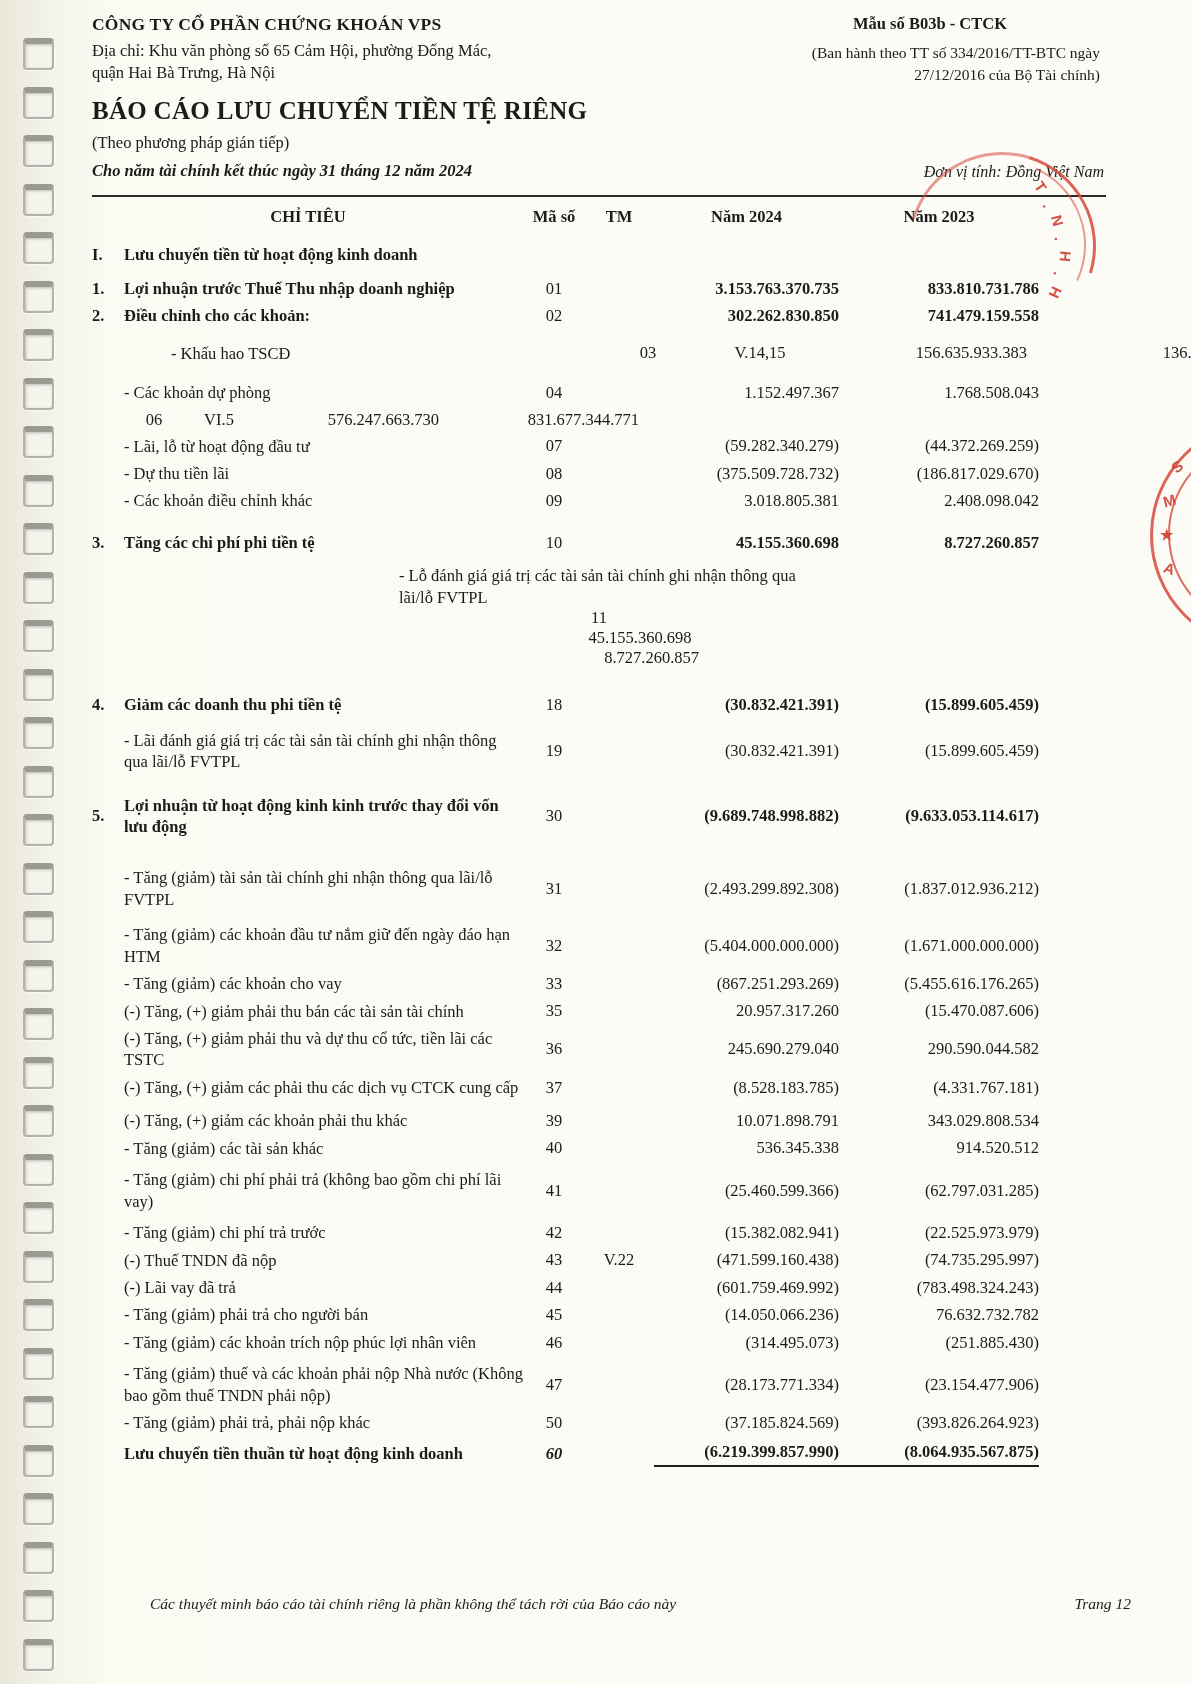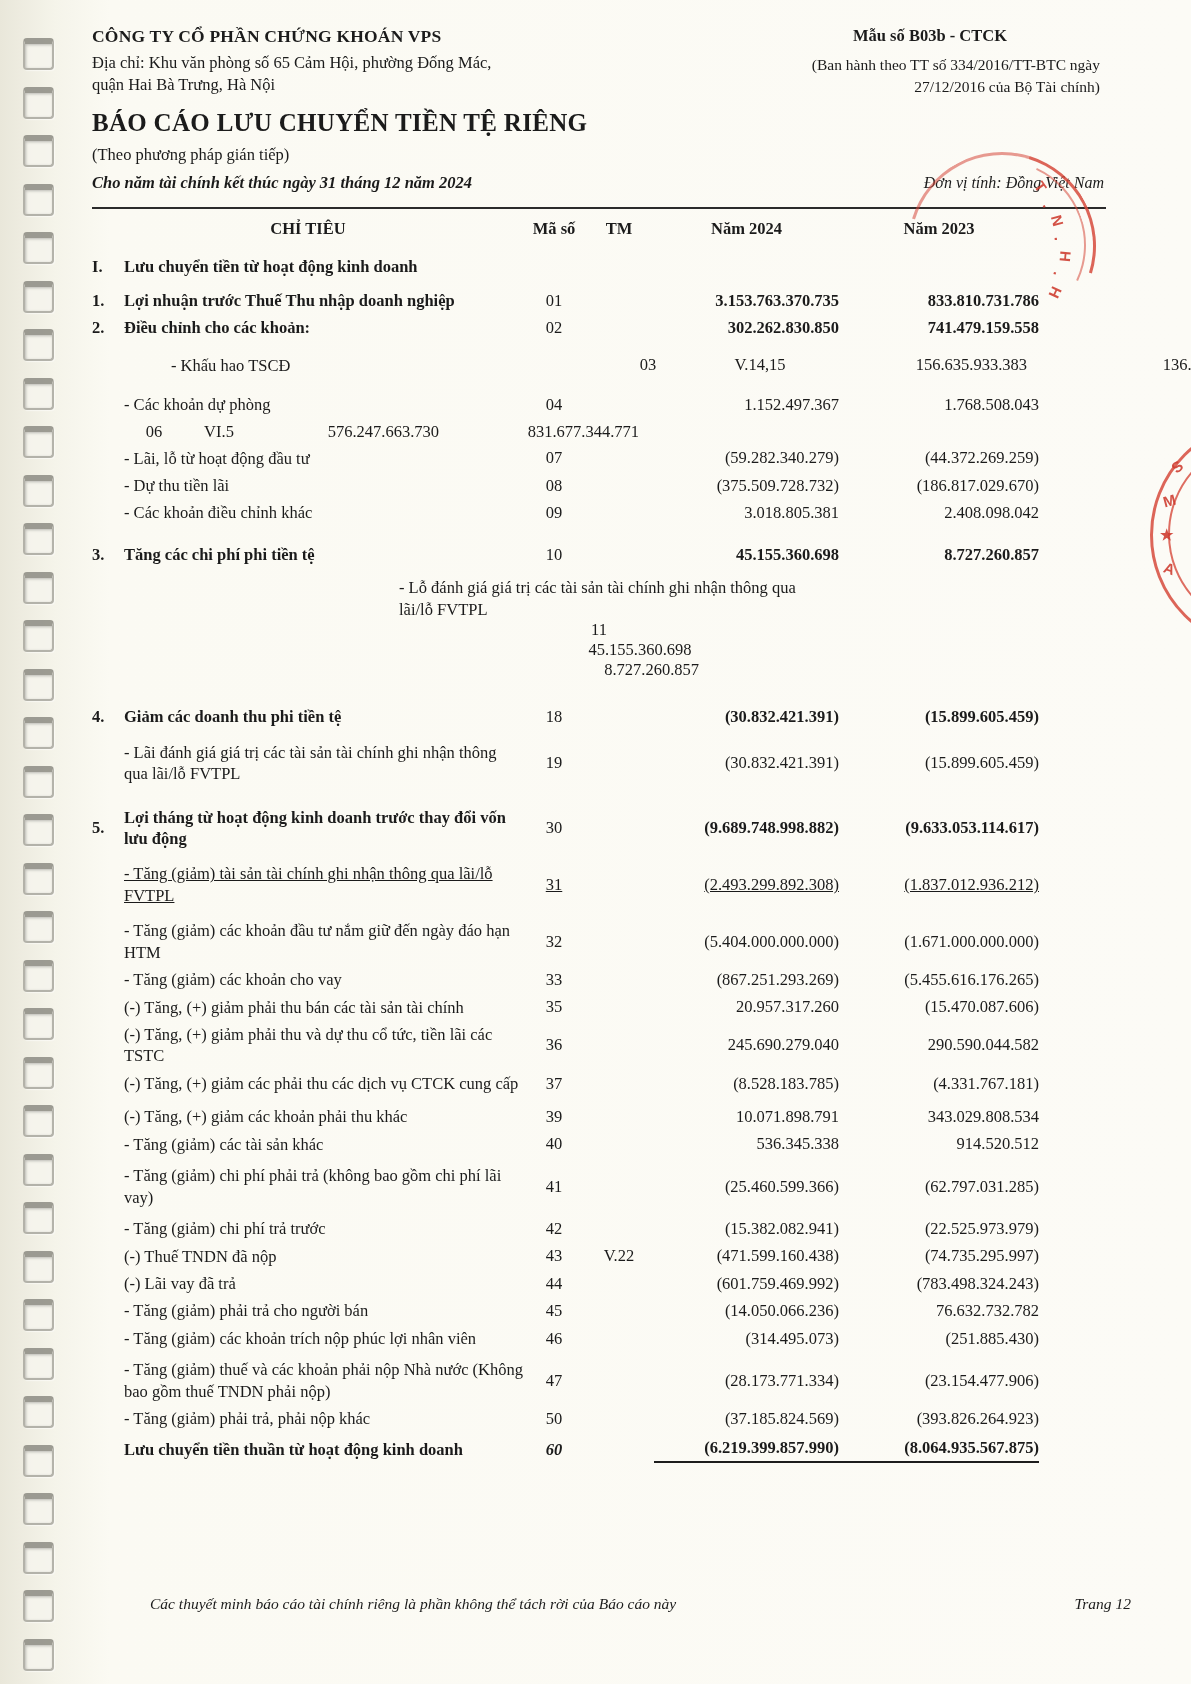--- a/index.html
+++ b/index.html
@@ -16,33 +16,33 @@
   
   .hole{
     position:absolute;left:23px;width:27px;height:24px;
     background:#f6f5ee;
     border:2px solid #a9a8a0;
     border-top:6px solid #8d8c84;
     border-radius:4px;
     box-shadow:inset 1px 1px 3px rgba(0,0,0,.28), 1px 1px 1px rgba(255,255,255,.6);
     opacity:.85;
   }
-  .content{position:absolute;left:92px;top:26px;width:1014px;}
+  .content{position:absolute;left:92px;top:14px;width:1014px;}
   
   .hdr{display:flex;justify-content:space-between;align-items:flex-start;}
   .hdr-left{width:470px;}
   .company{font-weight:bold;font-size:17.5px;letter-spacing:.2px;}
   .addr{font-size:16.5px;line-height:1.35;margin-top:5px;}
   .hdr-right{width:340px;text-align:center;margin-right:6px;}
   .form-code{font-weight:bold;font-size:16.5px;}
   .form-issued{font-size:15.5px;line-height:1.4;margin-top:8px;text-align:right;}
   
   .title{font-weight:bold;font-size:25px;margin-top:12px;letter-spacing:.3px;}
   .method{font-size:16.5px;margin-top:8px;}
-  .period-row{display:flex;justify-content:space-between;align-items:center;margin-top:8px;}
+  .period-row{display:flex;justify-content:space-between;align-items:flex-end;margin-top:8px;}
   .period{font-style:italic;font-weight:bold;font-size:16.5px;}
   .unit{font-style:italic;font-size:16px;margin-right:2px;}
   
   .tbl{margin-top:14px;}
   .thead{
     display:flex;align-items:baseline;
     border-top:2.5px solid #2b2b2b;
     padding:10px 0 2px 0;
     font-weight:bold;font-size:16.5px;
   }
@@ -280,27 +280,27 @@
           <div class="trow" style="margin-top: 8px;">
             <div class="c-num"></div>
             <div class="c-label">- Lãi đánh giá giá trị các tài sản tài chính ghi nhận thông qua lãi/lỗ FVTPL</div>
             <div class="c-ms">19</div>
             <div class="c-tm"></div>
             <div class="c-v24">(30.832.421.391)</div>
             <div class="c-v23">(15.899.605.459)</div>
           </div>
           <div class="trow bold" style="margin-top: 16px;">
             <div class="c-num">5.</div>
-            <div class="c-label">Lợi tháng từ hoạt động kinh doanh trước thay đổi vốn lưu động</div>
+            <div class="c-label">Lợi nhuận từ hoạt động kinh kinh trước thay đổi vốn lưu động</div>
             <div class="c-ms">30</div>
             <div class="c-tm"></div>
             <div class="c-v24">(9.689.748.998.882)</div>
             <div class="c-v23">(9.633.053.114.617)</div>
           </div>
-          <div class="trow" style="margin-top: 8px; text-decoration: underline;">
+          <div class="trow" style="margin-top: 24px;">
             <div class="c-num"></div>
             <div class="c-label">- Tăng (giảm) tài sản tài chính ghi nhận thông qua lãi/lỗ FVTPL</div>
             <div class="c-ms">31</div>
             <div class="c-tm"></div>
             <div class="c-v24">(2.493.299.892.308)</div>
             <div class="c-v23">(1.837.012.936.212)</div>
           </div>
           <div class="trow" style="margin-top: 8px;">
             <div class="c-num"></div>
             <div class="c-label">- Tăng (giảm) các khoản đầu tư nắm giữ đến ngày đáo hạn HTM</div>

